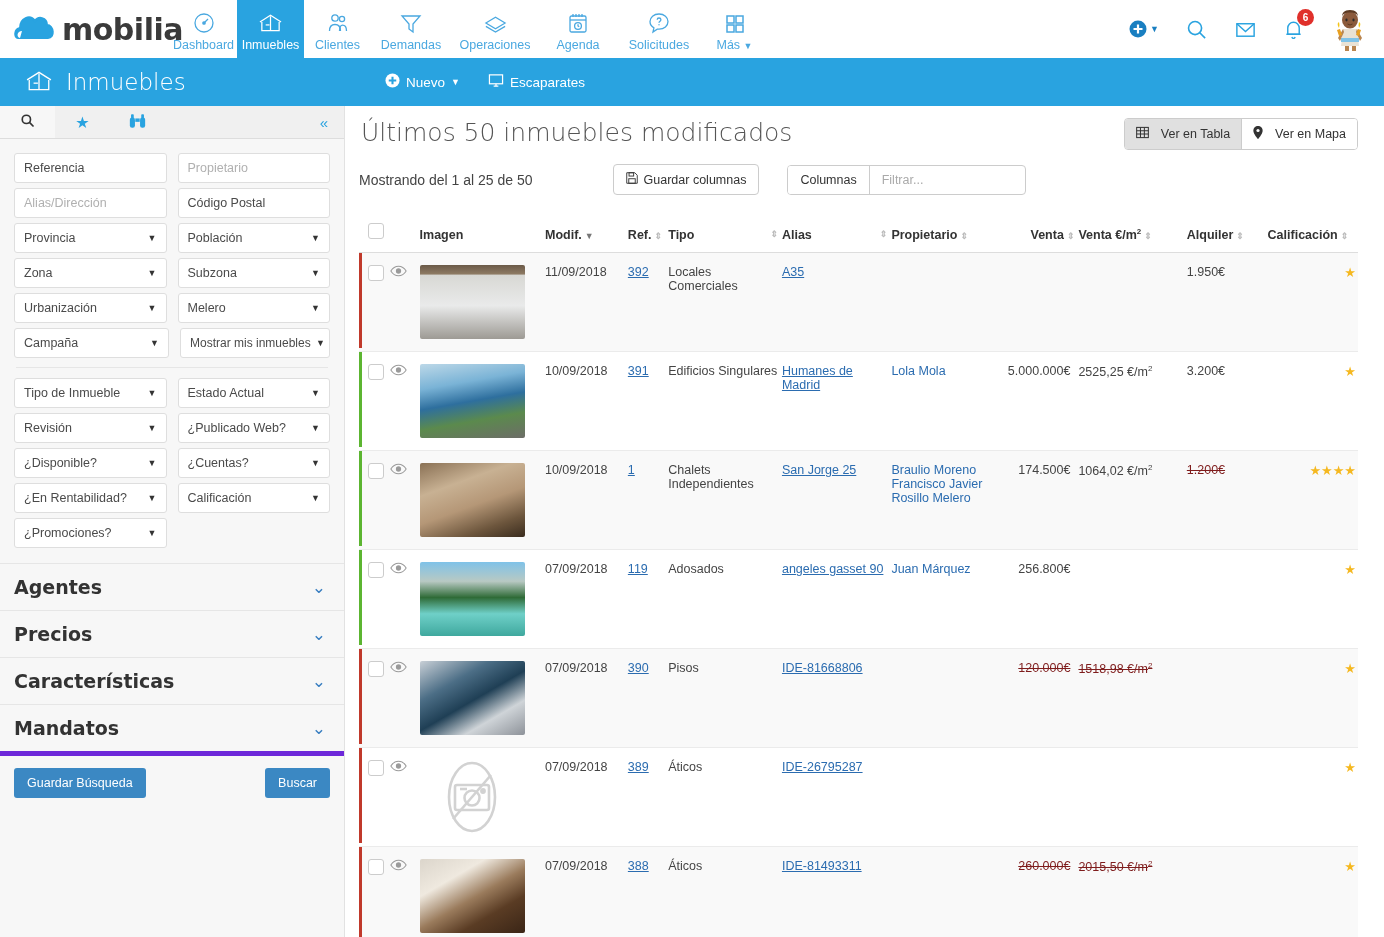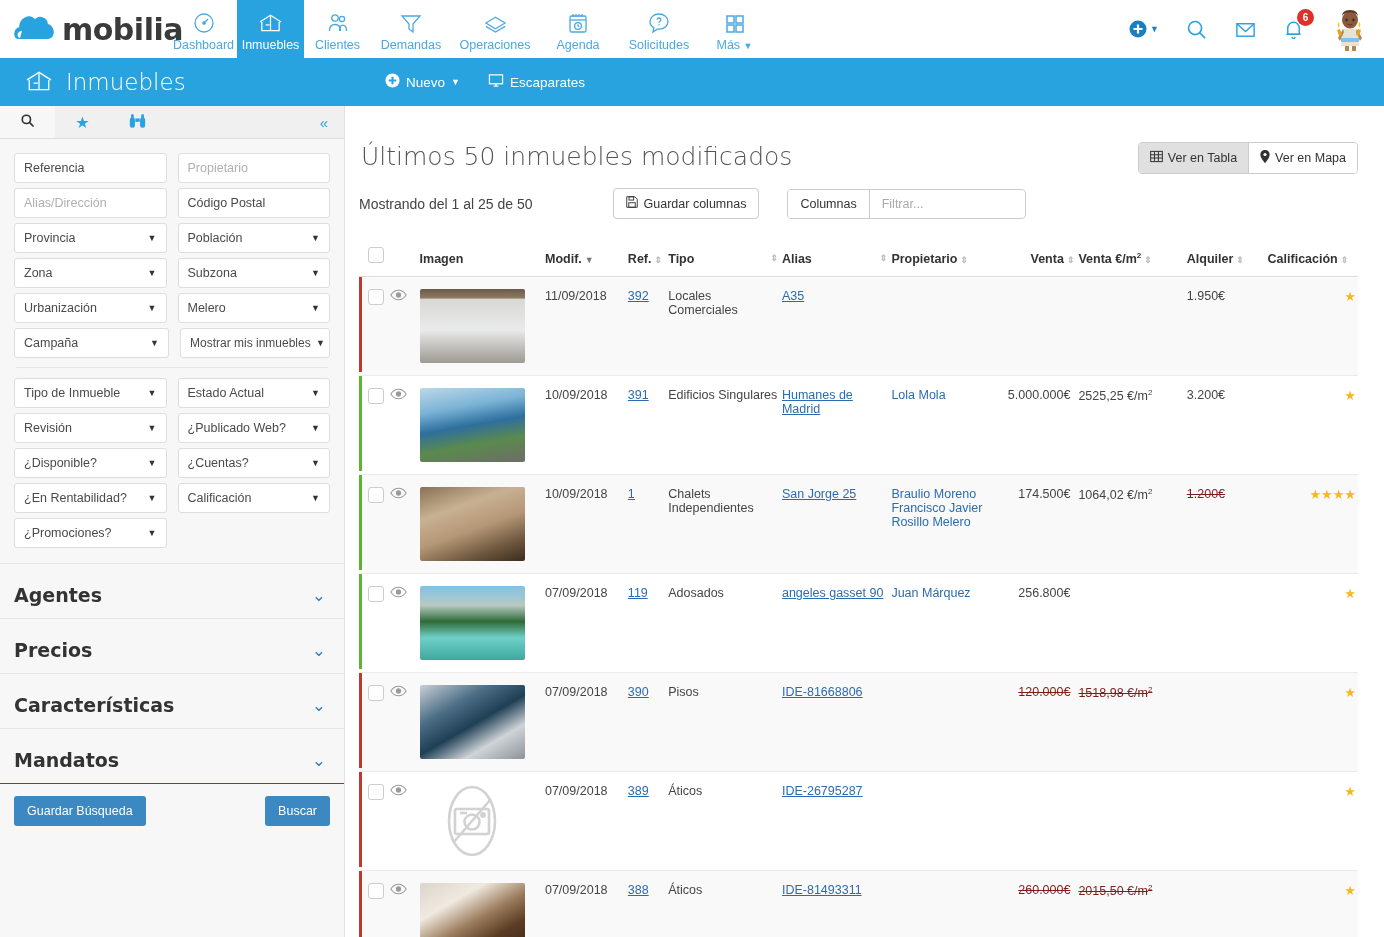--- a/index.html
+++ b/index.html
@@ -52,32 +52,32 @@
 
   .sb-fields{ padding:14px 14px 4px 14px; }
   .frow{ display:flex; gap:11px; margin-bottom:5px; }
   .fld{ flex:1; height:30px; border:1px solid #dedede; border-radius:3px; background:#fff;
         display:flex; align-items:center; padding:0 9px; font-size:12.5px; color:#4a4a4a; position:relative; }
   .fld.ph{ color:#b0b0b0; }
   .fld .cv{ margin-left:auto; color:#333; font-size:9px; }
   .fld.half{ flex:0 0 calc(50% - 5.5px); }
   .sb-div{ height:1px; background:#e6e6e6; margin:9px 2px 10px 2px; }
 
-  .acc{ border-top:1px solid #e6e6e6; padding:20px 18px 12px 14px; display:flex; align-items:center; cursor:pointer;}
+  .acc{ border-top:1px solid #e6e6e6; padding:12px 18px 12px 14px; display:flex; align-items:center; cursor:pointer;}
   .acc .t{ font-size:19px; font-weight:bold; color:#333; font-family:"DejaVu Sans",sans-serif;}
   .acc .chev{ margin-left:auto; color:#3a7fc1; font-size:17px; }
-  .sb-btns{ border-top:1px solid #6d28d9; padding:12px 14px; display:flex; }
+  .sb-btns{ border-top:5px solid #6d28d9; padding:12px 14px; display:flex; }
   .btn-blue{ background:#3b88c3; color:#fff; border:none; border-radius:3px; padding:8px 13px;
              font-size:12.5px; cursor:pointer; font-family:"Liberation Sans",sans-serif;}
 
   
-  .m-head{ display:flex; align-items:flex-start; padding:36px 26px 0 14px; }
+  .m-head{ display:flex; align-items:flex-start; padding:12px 26px 0 14px; }
   .m-title{ font-size:25px; font-weight:300; color:#555; font-family:"DejaVu Sans",sans-serif; padding-left:2px;}
   .viewtoggle{ margin-left:auto; display:flex; border:1px solid #ccc; border-radius:4px; overflow:hidden; }
-  .vt{ padding:7px 11px; font-size:12.5px; background:#fff; cursor:pointer; display:flex; align-items:center; gap:5px; color:#333;}
+  .vt{ padding:7px 11px; font-size:12.5px; background:#fff; cursor:pointer; display:flex; align-items:center; gap:12px; color:#333;}
   .vt.active{ background:#e0e0e0; border-right:1px solid #ccc;}
 
   .m-tools{ display:flex; align-items:center; padding:14px 26px 8px 14px; }
   .showing{ font-size:14px; color:#444; }
   .grp{ display:flex; border:1px solid #ccc; border-radius:4px; overflow:hidden; margin-left:auto;}
   .grp .b{ padding:7px 13px; font-size:12.5px; background:#fff; cursor:pointer; border-right:1px solid #ccc; color:#333;}
   .grp .b:last-child{ border-right:none; }
   .tool2{ margin-left:80px; display:flex;align-items:flex-end; }
   .solo{ border:1px solid #ccc; border-radius:4px; background:#fff; padding:7px 12px; font-size:12.5px; cursor:pointer;
          display:flex; align-items:center; gap:6px; color:#333;}

